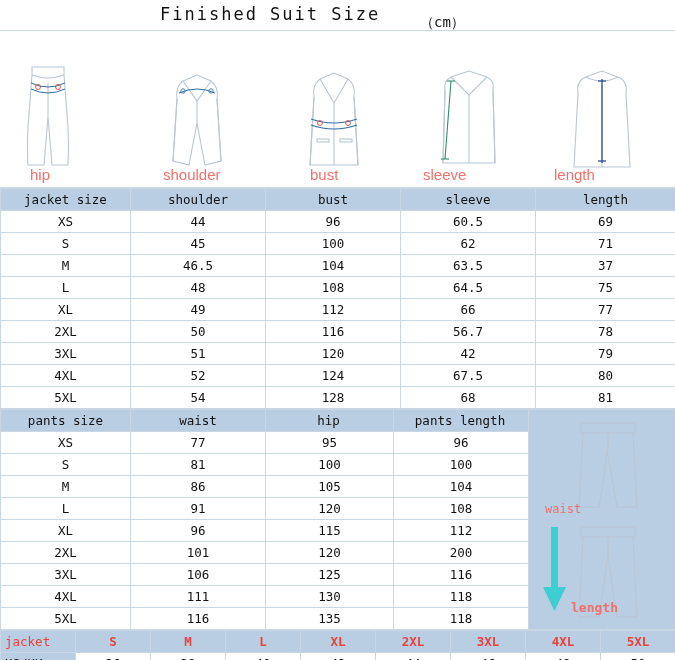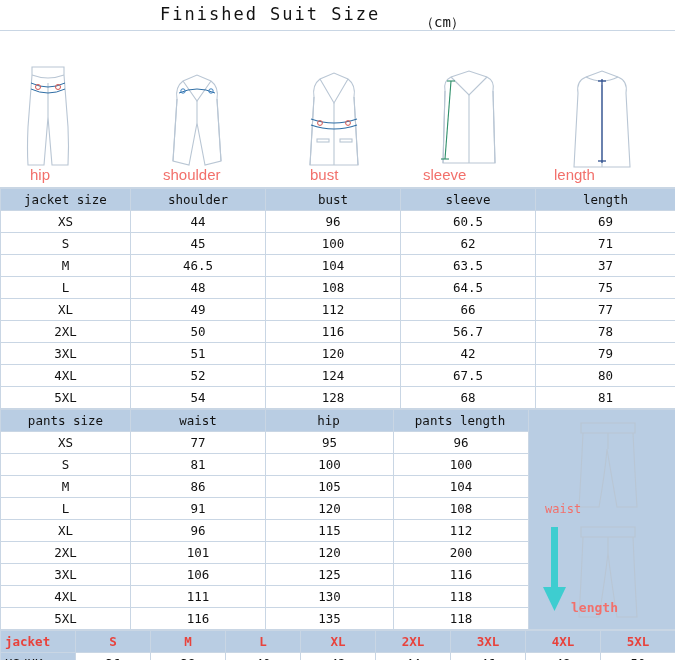--- a/index.html
+++ b/index.html
@@ -99,21 +99,21 @@
   
   .conv td {
     height: 21px;
     font-size: 12.5px;
   }
   .conv .label-cell {
     text-align: left;
     padding-left: 4px;
     color: #e8423c;
     background: #b9cde3;
-    font-weight: bold;
+    font-weight: normal;
   }
   .conv .sizehdr {
     color: #e8423c;
     background: #b9cde3;
     font-weight: bold;
   }
   .conv .rowlabel {
     text-align: left;
     padding-left: 4px;
     background: #b9cde3;

